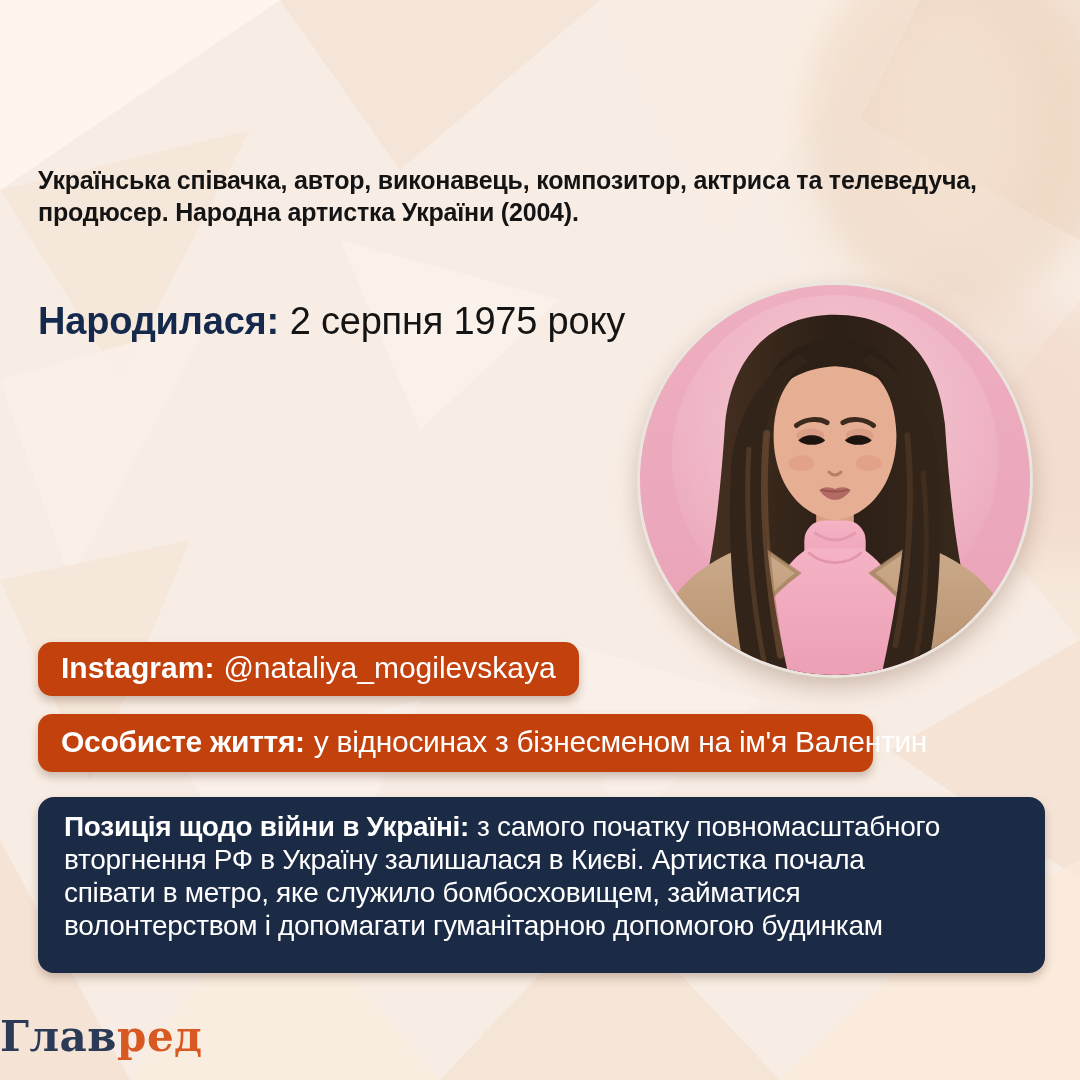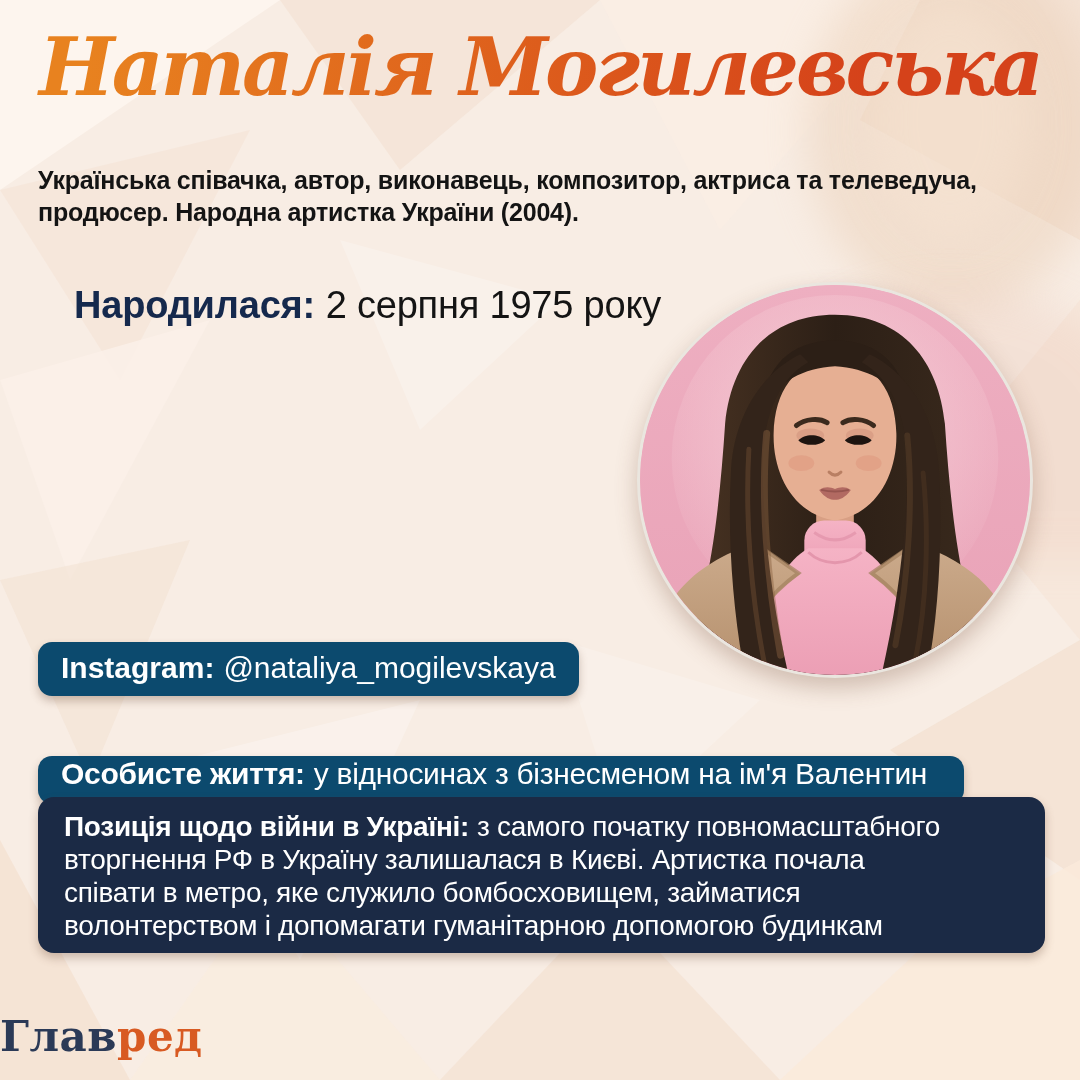--- a/index.html
+++ b/index.html
@@ -18,45 +18,45 @@
     color:transparent;
   }
   
   .intro{
     position:absolute;left:38px;top:164px;width:950px;margin:0;
     font-size:25px;line-height:1.29;color:#141414;letter-spacing:-0.2px;font-weight:bold;
   }
   
   .fact{position:absolute;left:38px;font-size:38px;color:#141414;letter-spacing:-0.2px;}
   .fact-label{font-weight:bold;color:#15294d;margin-right:0.28em;}
-  .fact-birth{top:284px;margin-left:36px;}
+  .fact-birth{top:300px;}
   .fact-weight{top:396px;}
   .fact-children{top:484px;width:440px;line-height:1.3;}
   
   .photo-wrap{
     position:absolute;left:637px;top:282px;width:396px;height:396px;
     border-radius:50%;overflow:hidden;border:3px solid #eae6df;box-sizing:border-box;
     box-shadow:0 10px 22px rgba(120,80,60,.30);
     background:#eeb0c1;
   }
   .photo-wrap svg{display:block;width:100%;height:100%;}
   
   .pill{
-    position:absolute;left:38px;background:#0c4a6e;color:#ffffff;
+    position:absolute;left:38px;background:#c2410c;color:#ffffff;
     border-radius:14px;font-size:30px;padding:9px 23px 11px;
     box-shadow:0 5px 9px rgba(110,75,55,.32);white-space:nowrap;
   }
   .pill-label{font-weight:bold;margin-right:0.30em;}
   .pill-instagram{top:642px;}
-  .pill-personal{top:756px;width:926px;box-sizing:border-box;padding:1px 23px 13px;letter-spacing:-0.3px;}
+  .pill-personal{top:714px;width:835px;box-sizing:border-box;padding:11px 23px 13px;letter-spacing:-0.3px;}
   
   .war-box{
     position:absolute;left:38px;top:797px;width:1007px;box-sizing:border-box;
     background:#1b2a45;color:#ffffff;border-radius:16px;
-    padding:13px 26px 11px;font-size:28px;line-height:33px;letter-spacing:-0.3px;
+    padding:13px 26px 31px;font-size:28px;line-height:33px;letter-spacing:-0.3px;
     box-shadow:0 5px 10px rgba(110,75,55,.32);
   }
   .war-label{font-weight:bold;margin-right:0.28em;}
   
   .logo{
     position:absolute;top:1012px;left:0;width:1080px;text-align:left;
     font-family:"DejaVu Serif",serif;font-weight:bold;font-size:42px;letter-spacing:0.5px;
   }
   .logo-dark{color:#2b3a57;}
   .logo-orange{color:#d85a22;}
@@ -90,21 +90,20 @@
     <polygon points="560,640 760,700 620,830" fill="#ffffff" opacity="0.18"></polygon>
     <polygon points="340,240 560,300 420,430" fill="#ffffff" opacity="0.22"></polygon>
 
     <g>
       <ellipse cx="955" cy="130" rx="150" ry="180" fill="#e7c9ae" opacity="0.40" filter="url(#soft)"></ellipse>
       <ellipse cx="950" cy="120" rx="78" ry="118" fill="#f7e4d3" opacity="0.55" filter="url(#soft)"></ellipse>
       <path d="M790,360 C830,260 1090,260 1130,380 L1130,560 L790,560 Z" fill="#e5baa8" opacity="0.22" filter="url(#soft)"></path>
     </g>
   </svg>
 
-  <h1 class="title">Наталія Могилевська</h1>
 
   <p class="intro">Українська співачка, автор, виконавець, композитор, актриса та телеведуча, продюсер. Народна артистка України (2004).</p>
 
   <div class="fact fact-birth">
     <span class="fact-label">Народилася:</span><span class="fact-value">2 серпня 1975 року</span>
   </div>
 
   <div class="photo-wrap">
     <svg viewBox="0 0 394 394" aria-hidden="true">
       <defs>

